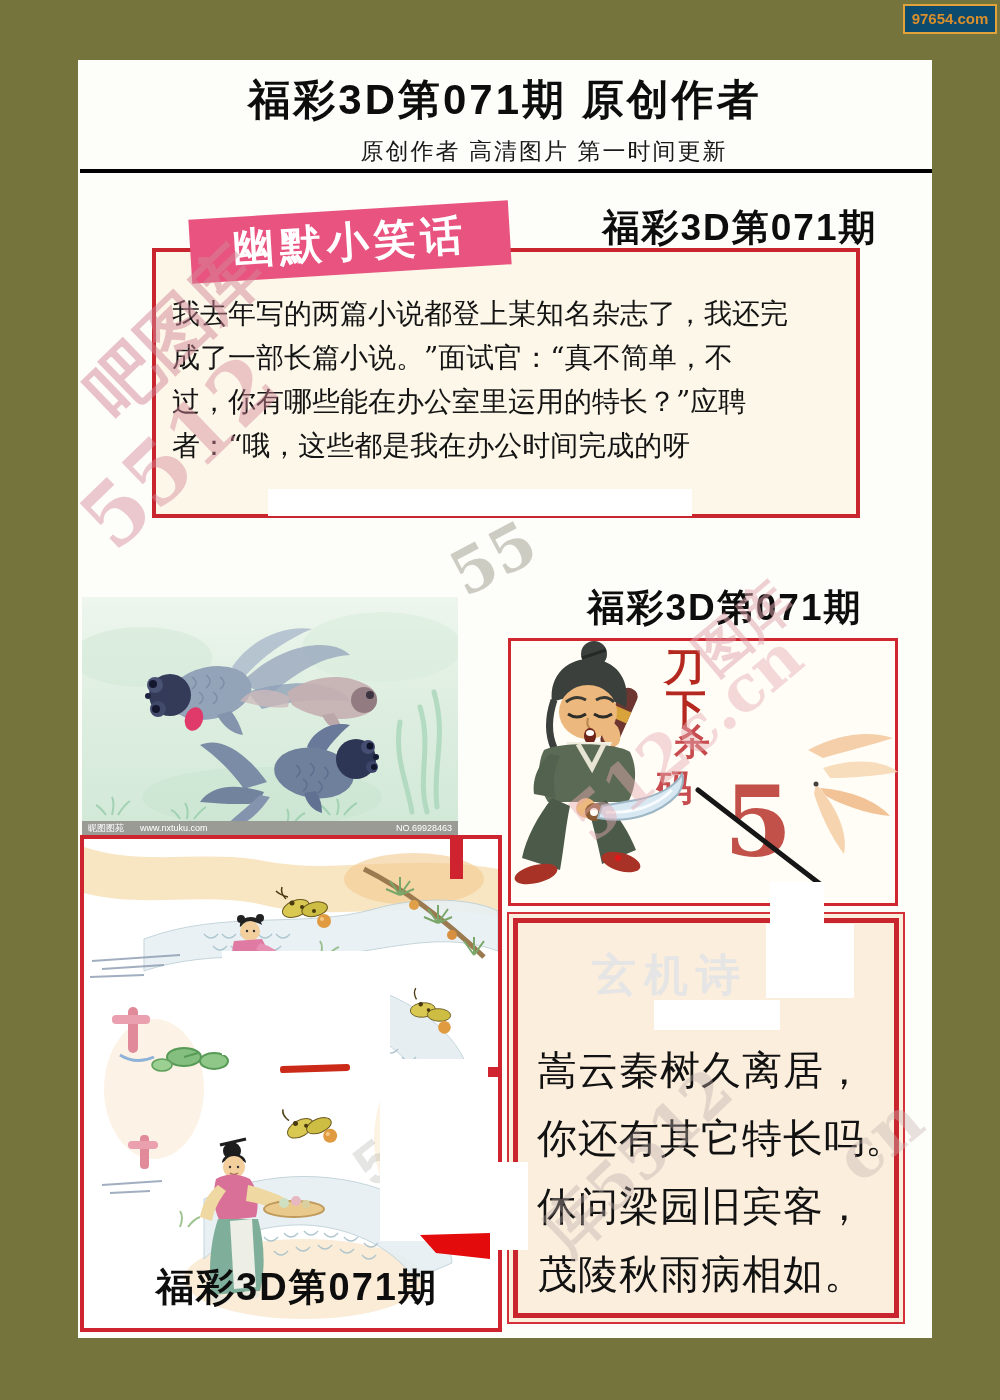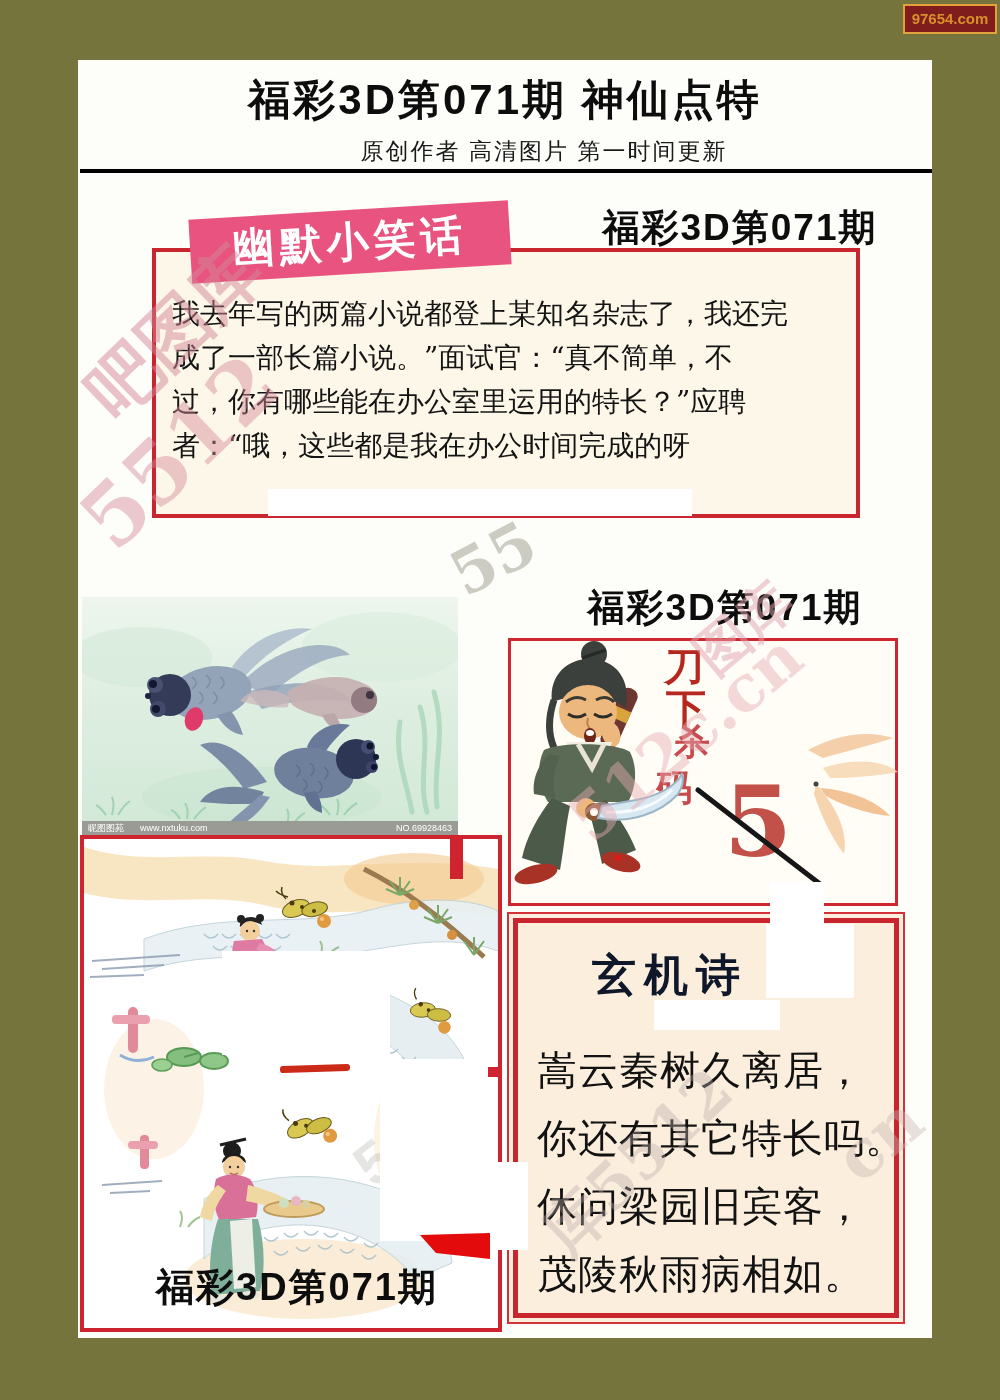--- a/index.html
+++ b/index.html
@@ -1,20 +1,20 @@
 <!DOCTYPE html>
 <html><head>
 <meta charset="utf-8">
 <style>
   html,body{margin:0;padding:0;background:#75743c;}
   .stage{position:relative;width:1000px;height:1400px;background:#75743c;overflow:hidden;
          font-family:"Liberation Sans",sans-serif;}
   .abs{position:absolute;}
   .page{left:78px;top:60px;width:854px;height:1278px;background:#fdfdf9;z-index:1;}
-  .badge{left:903px;top:4px;width:94px;height:30px;background:#7f1d1d;border:2px solid #e2a23a;
+  .badge{left:903px;top:4px;width:94px;height:30px;background:#0c4a6e;border:2px solid #e2a23a;
          color:#d98f2b;font-size:15px;font-weight:bold;text-align:center;line-height:26px;
          box-sizing:border-box;z-index:10;}
   .main-title{left:78px;top:72px;width:854px;text-align:center;font-size:42px;font-weight:bold;
          color:#0d0d0d;letter-spacing:3px;z-index:3;white-space:nowrap;}
   .subtitle{left:78px;top:136px;width:854px;text-align:center;font-size:23px;color:#1a1a1a;
          letter-spacing:2px;z-index:3;padding-left:39px;}
   .rule{left:80px;top:169px;width:852px;height:4px;background:#000;z-index:3;}
   .joke-banner{left:190px;top:210px;width:320px;height:64px;background:#e8537f;
          transform:rotate(-3.5deg);color:#fff;font-size:42px;font-weight:bold;text-align:center;
          line-height:64px;letter-spacing:5px;z-index:6;}
@@ -35,21 +35,21 @@
   .kc2{left:666px;top:681px;font-size:40px;color:#b5281f;}
   .kc3{left:674px;top:718px;font-size:36px;color:#c64a4e;}
   .kc4{left:656px;top:764px;font-size:36px;color:#c64a4e;}
   .kc5{left:724px;top:772px;font-size:98px;color:#c25249;font-family:"DejaVu Serif",serif;
         font-weight:bold;line-height:100px;z-index:7;}
   .strike{left:508px;top:638px;width:390px;height:268px;z-index:9;pointer-events:none;}
   .poem-box{left:507px;top:912px;width:398px;height:412px;background:#fbeedd;
         border:2px solid #d4303a;box-sizing:border-box;z-index:4;}
   .poem-inner{left:513px;top:918px;width:386px;height:400px;border:5px solid #c9252e;
         box-sizing:border-box;z-index:5;}
-  .poem-title{left:592px;top:946px;font-size:44px;font-weight:bold;color:#0f172a;
+  .poem-title{left:592px;top:946px;font-size:44px;font-weight:bold;color:#e5e5e5;
         font-family:"DejaVu Serif",serif;letter-spacing:8px;z-index:6;}
   .poem-lines{left:537px;top:1036px;font-family:"DejaVu Serif",serif;font-size:40px;
         color:#121212;line-height:68px;letter-spacing:1px;z-index:6;}
   .poem-lines div{white-space:nowrap;}
   .pic-box{left:80px;top:835px;width:422px;height:497px;border:4px solid #ce2430;
         background:#fff;box-sizing:border-box;z-index:4;}
   .pic-svg{left:84px;top:839px;width:414px;height:489px;z-index:4;}
   .pic-label{left:117px;top:1262px;width:360px;text-align:center;font-size:38px;font-weight:bold;
         color:#0d0d0d;letter-spacing:2px;z-index:6;white-space:nowrap;}
   .censor{background:#ffffff;z-index:24;}
@@ -58,21 +58,21 @@
 </style>
 </head>
 <body>
 
 <div class="stage">
 
   <div class="abs page"></div>
 
   <div class="abs badge">97654.com</div>
 
-  <div class="abs main-title">福彩3D第071期 神仙点特</div>
+  <div class="abs main-title">福彩3D第071期 原创作者</div>
   <div class="abs subtitle">原创作者  高清图片  第一时间更新</div>
   <div class="abs rule"></div>
 
   <div class="abs wm" style="left:70px;top:285px;font-size:70px;color:rgba(212,136,152,.5);transform:rotate(-44deg);">吧图库</div>
   <div class="abs wm" style="left:62px;top:402px;font-size:84px;color:rgba(212,136,152,.45);transform:rotate(-44deg);">5512</div>
   <div class="abs wm" style="left:450px;top:522px;font-size:62px;color:rgba(158,155,142,.5);transform:rotate(-28deg);">55</div>
   <div class="abs wm" style="left:690px;top:592px;font-size:54px;color:rgba(224,162,172,.5);transform:rotate(-40deg);">图库</div>
   <div class="abs wm" style="left:545px;top:700px;font-size:64px;color:rgba(228,170,178,.45);transform:rotate(-40deg);">512c.cn</div>
   <div class="abs wm" style="left:520px;top:1120px;font-size:62px;color:rgba(186,172,168,.38);transform:rotate(-44deg);">库5512</div>
   <div class="abs wm" style="left:835px;top:1100px;font-size:66px;color:rgba(200,180,178,.4);transform:rotate(-40deg);">cn</div>

